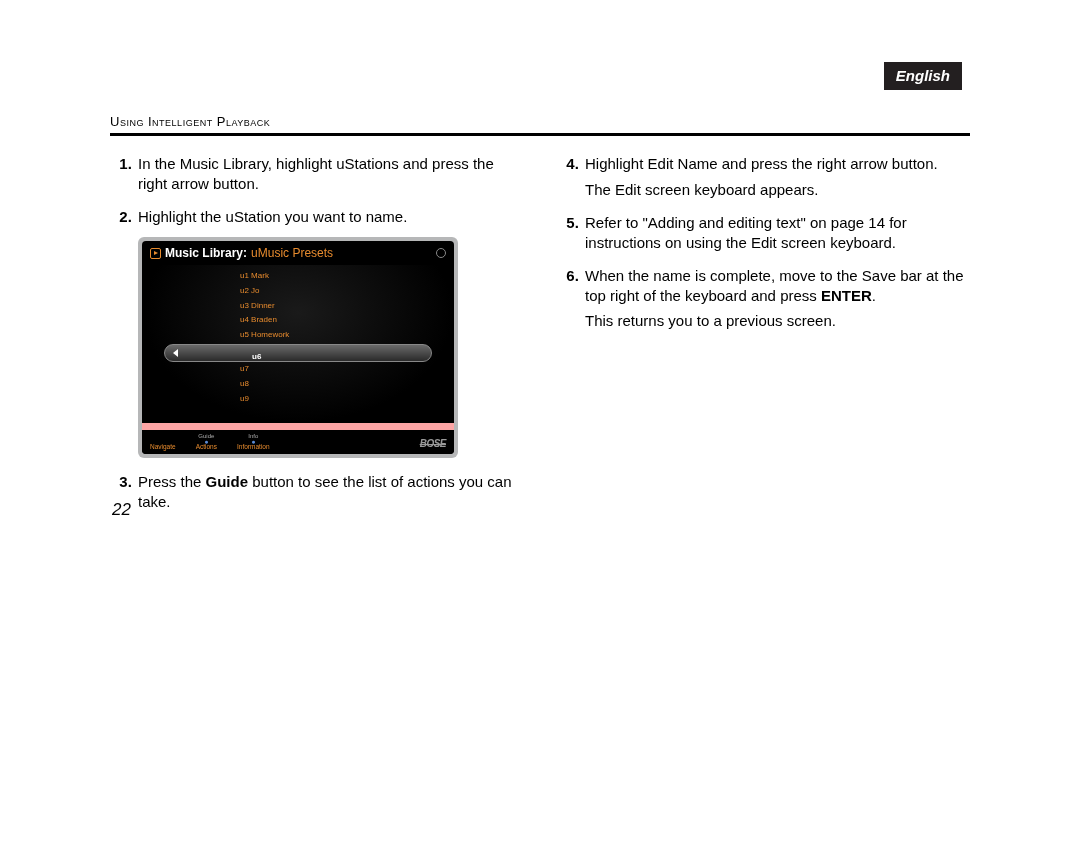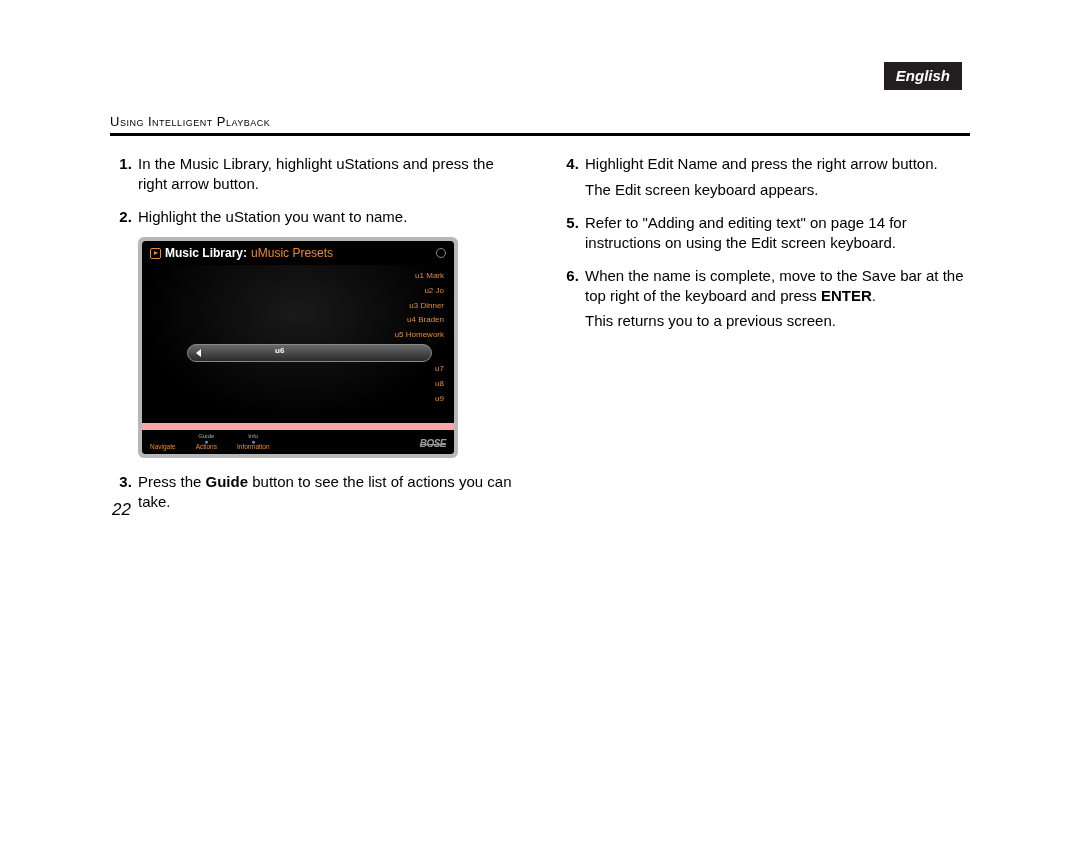--- a/index.html
+++ b/index.html
@@ -129,24 +129,23 @@
     border: 1px solid #888; border-radius: 50%;
     position: relative;
   }
   .tv-body {
     padding: 4px 10px 6px 10px;
     min-height: 148px;
     position: relative;
     background: radial-gradient(ellipse at 50% 30%, #1a1a1a 0%, #000 70%);
   }
   .list {
-    margin-left: 111px;
+    margin-left: 88px;
     font-size: 8px;
     color: #e78b2e;
-    text-align: right;
   }
   .list .row {
     padding: 2px 0;
     line-height: 1.35;
   }
   .sel-bar {
     position: absolute;
     left: 12px;
     right: 12px;
     height: 16px;
@@ -165,21 +164,21 @@
     margin-left: 8px;
   }
   .sel-wrap {
     position: relative;
     height: 16px;
     margin: 1px 0 2px -88px;
   }
   .sel-label {
     position: absolute;
     left: 100px;
-    top: 2px;
+    top: 8px;
     z-index: 2;
     color: #fff;
     font-size: 8px;
     font-weight: bold;
   }
   .tv-footer {
     background: #000;
     border-top: 7px solid #fca5a5;
     display: flex;
     font-size: 6.5px;

